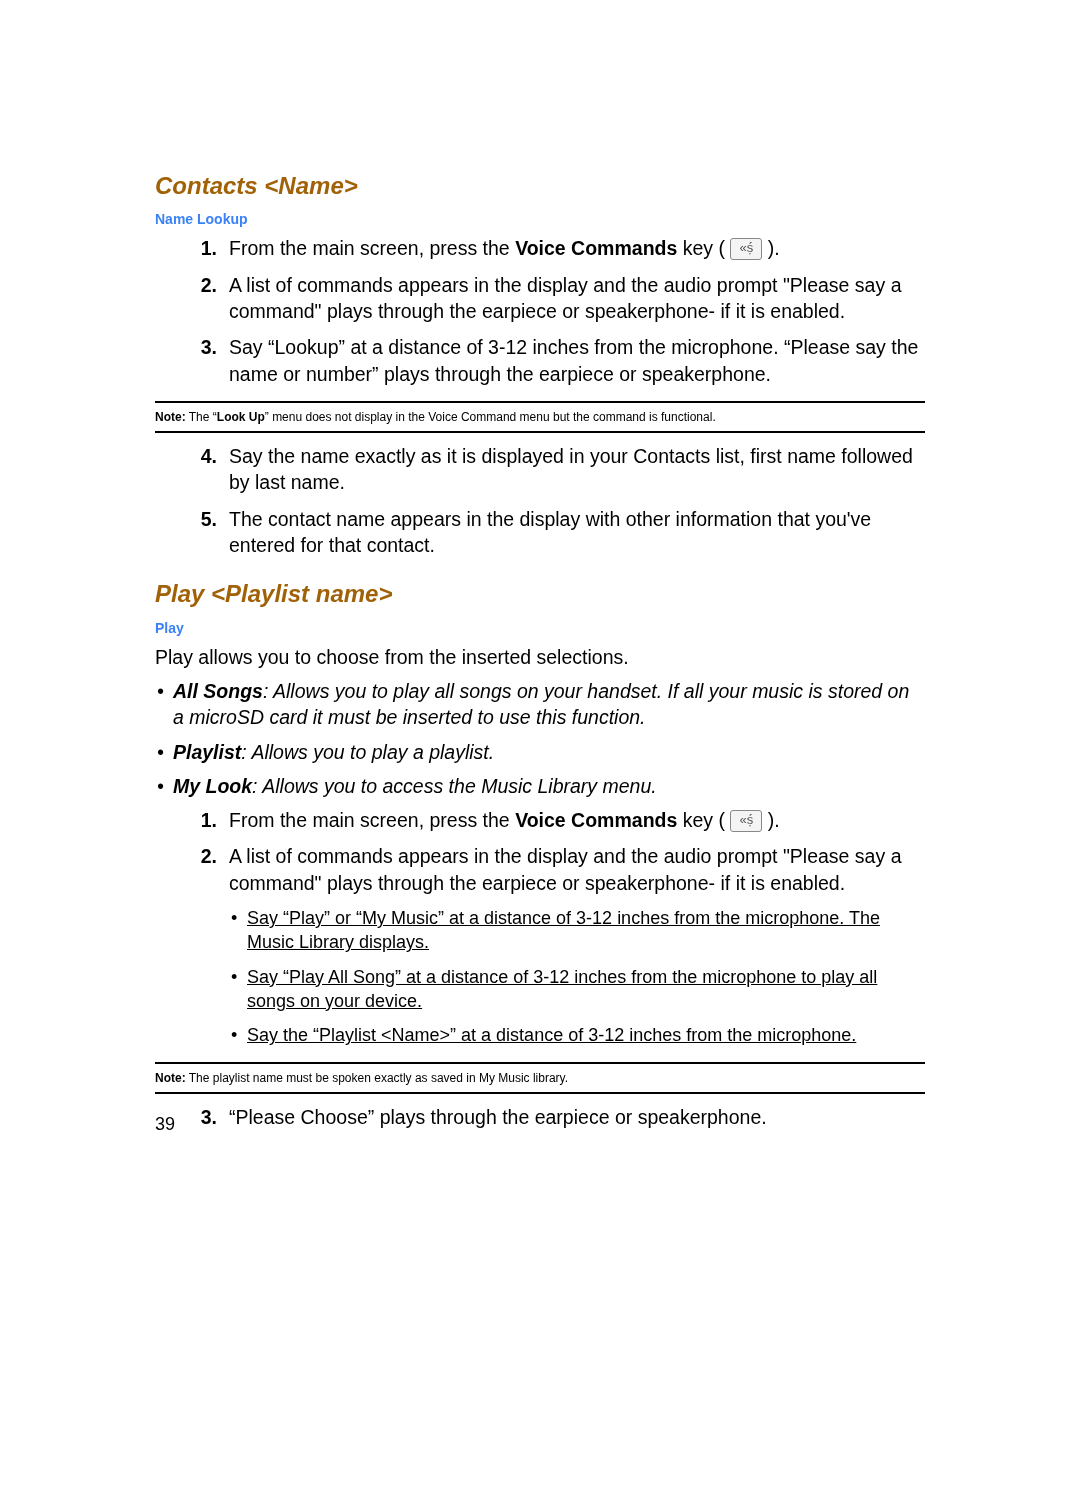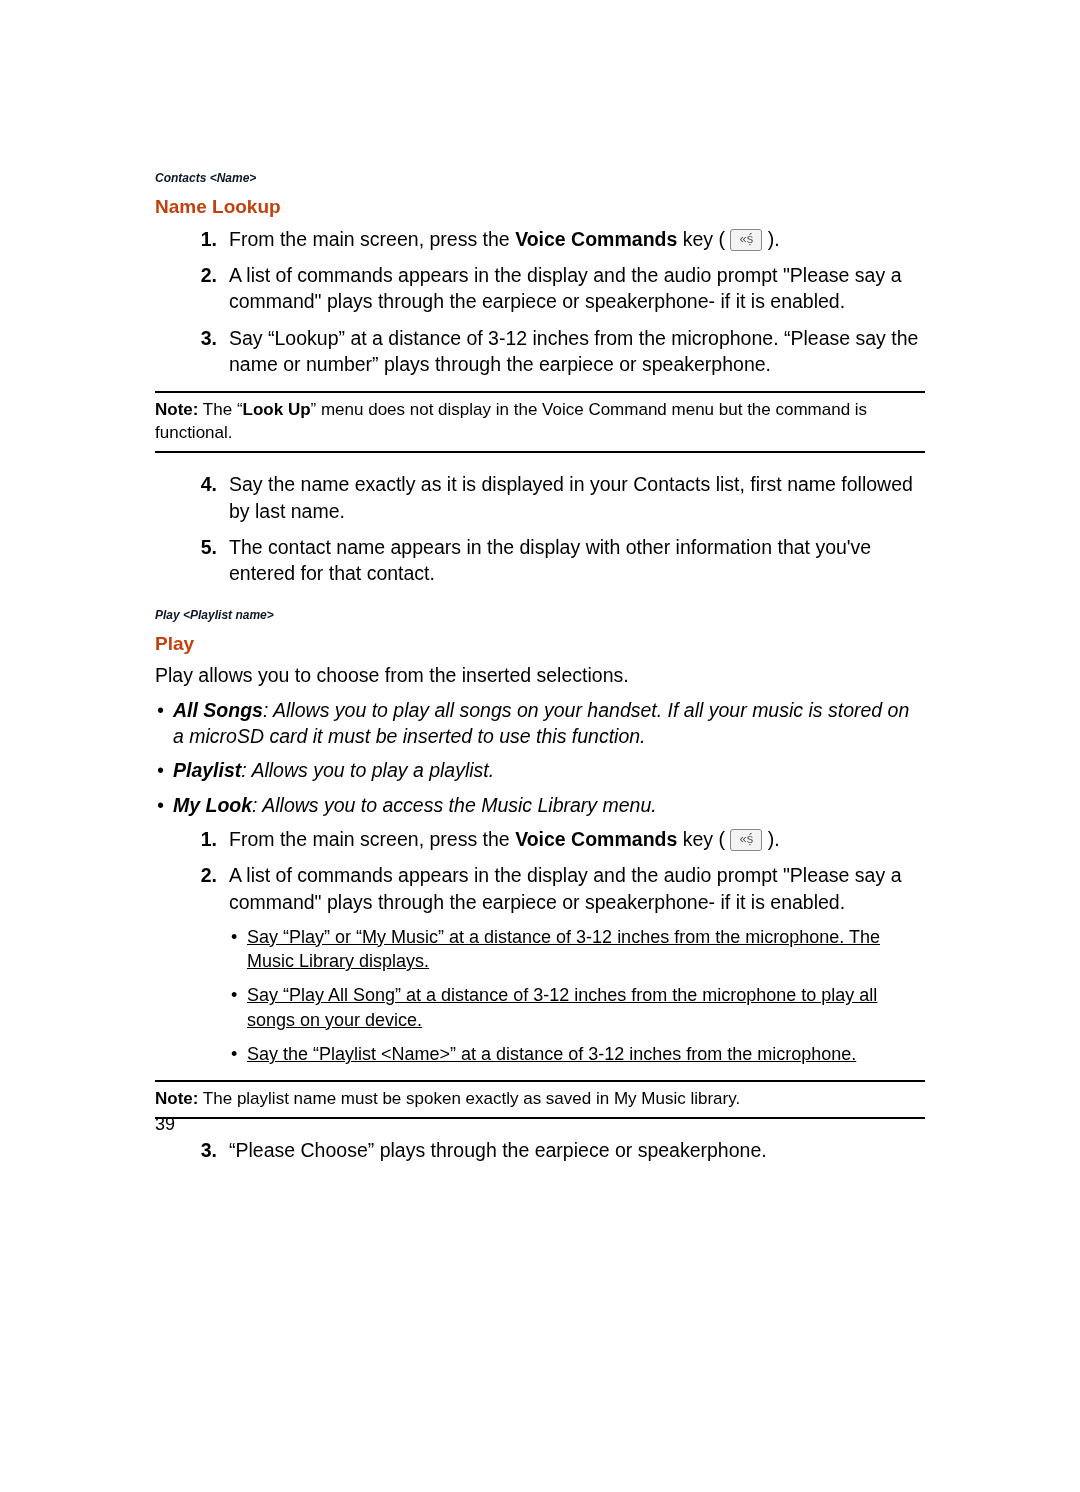--- a/index.html
+++ b/index.html
@@ -15,29 +15,29 @@
     position: relative;
     box-sizing: border-box;
     padding: 170px 155px 0 155px;
     font-size: 19.5px;
     line-height: 1.35;
   }
   .head-italic-red {
     font-family: Verdana, Arial, sans-serif;
     font-weight: bold;
     font-style: italic;
-    color: #0f172a;
-    font-size: 12px;
+    color: #a16207;
+    font-size: 24px;
     margin-bottom: 8px;
   }
   .subhead-blue {
     font-family: Verdana, Arial, sans-serif;
     font-weight: bold;
-    color: #c2410c;
-    font-size: 19px;
+    color: #3b82f6;
+    font-size: 14px;
     margin-bottom: 6px;
   }
   .para {
     margin: 4px 0 8px 0;
   }
   ol.num {
     list-style: none;
     margin: 0;
     padding: 0;
   }
@@ -53,22 +53,22 @@
     font-weight: bold;
     box-sizing: border-box;
   }
   ol.num > li .body {
     flex: 1;
   }
   .note-block {
     border-top: 2px solid #000;
     border-bottom: 2px solid #000;
     padding: 6px 0;
-    margin: 14px 0 18px 0;
-    font-size: 17px;
+    margin: 14px 0 10px 0;
+    font-size: 12px;
   }
   .note-block .lbl { font-weight: bold; }
   .bullets {
     list-style: none;
     margin: 0;
     padding: 0;
   }
   .bullets > li {
     position: relative;
     padding-left: 18px;

